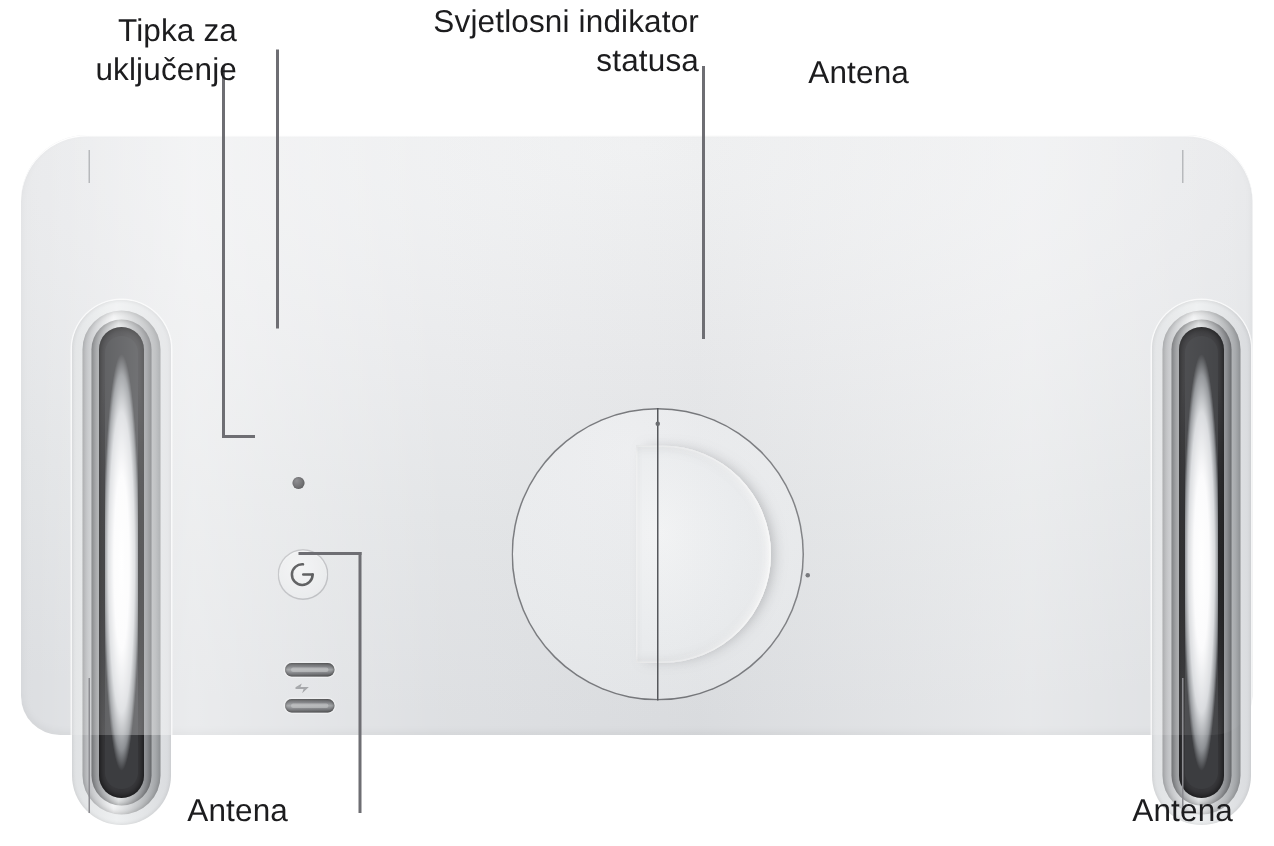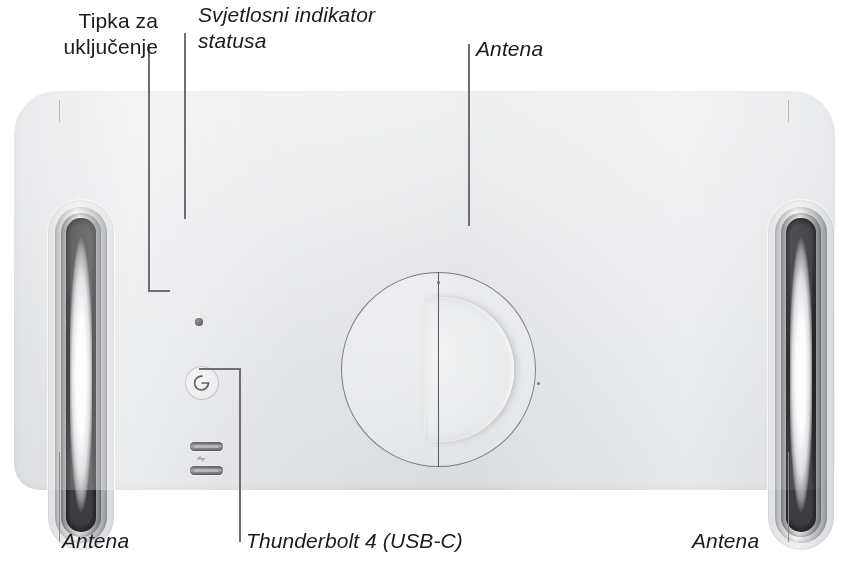--- a/index.html
+++ b/index.html
@@ -21,21 +21,21 @@
   
   .callout {
     position: absolute;
     color: #1c1c1e;
     font-size: 21px;
     line-height: 26px;
     white-space: pre-line;
     letter-spacing: 0.1px;
   }
   .callout.right-align { text-align: right; }
-  .callout.left-align  { text-align: left; font-style: italic; }
+  .callout.left-align  { text-align: right; }
 
   
   .leader {
     position: absolute;
     background: #6e6e73;
   }
   .leader.v { width: 2px; }
   .leader.h { height: 2px; }
   .leader.thin { background: #8b8b90; width: 1px; }
 
@@ -296,17 +296,16 @@
   <div class="callout right-align" style="left:8px; top:8px; width:150px;">Tipka za
 uključenje</div>
 
   <div class="callout left-align" style="left:198px; top:2px; width:268px;">Svjetlosni indikator
 statusa</div>
 
   <div class="callout left-align" style="left:476px; top:36px; width:130px;">Antena</div>
 
   <div class="callout left-align" style="left:62px; top:528px; width:130px;">Antena</div>
 
-  <div class="callout left-align" style="left:246px; top:528px; width:330px;">Thunderbolt 4 (USB-C)</div>
 
   <div class="callout left-align" style="left:692px; top:528px; width:130px;">Antena</div>
 
 </div>
 
 </body></html>

